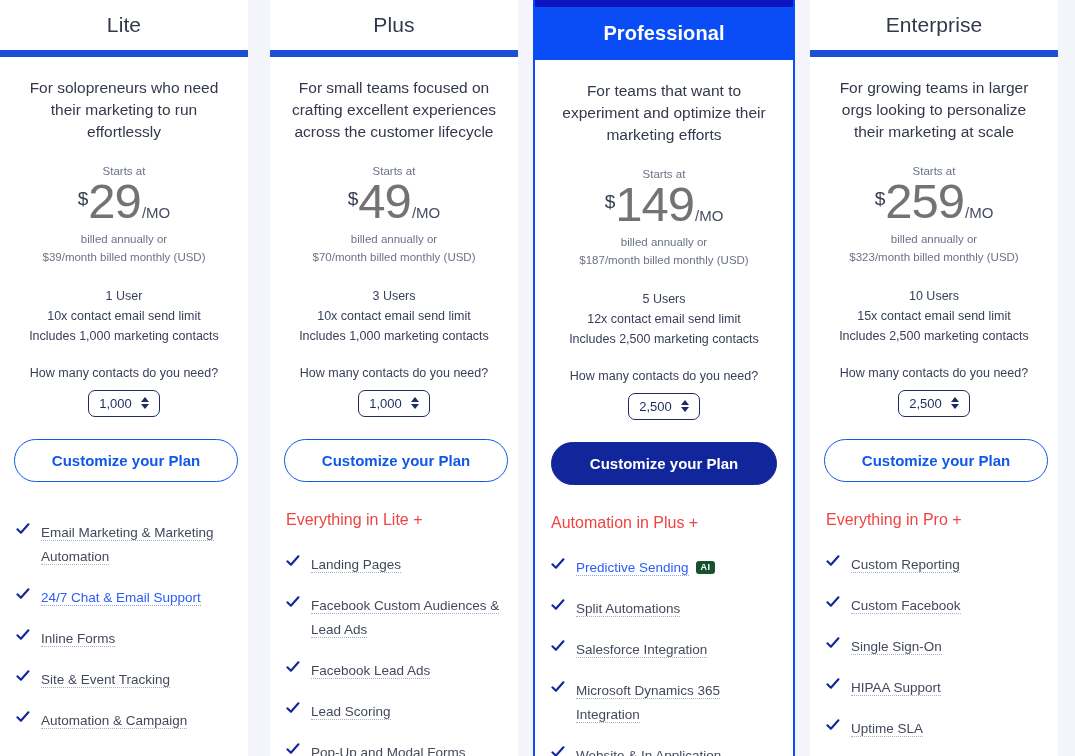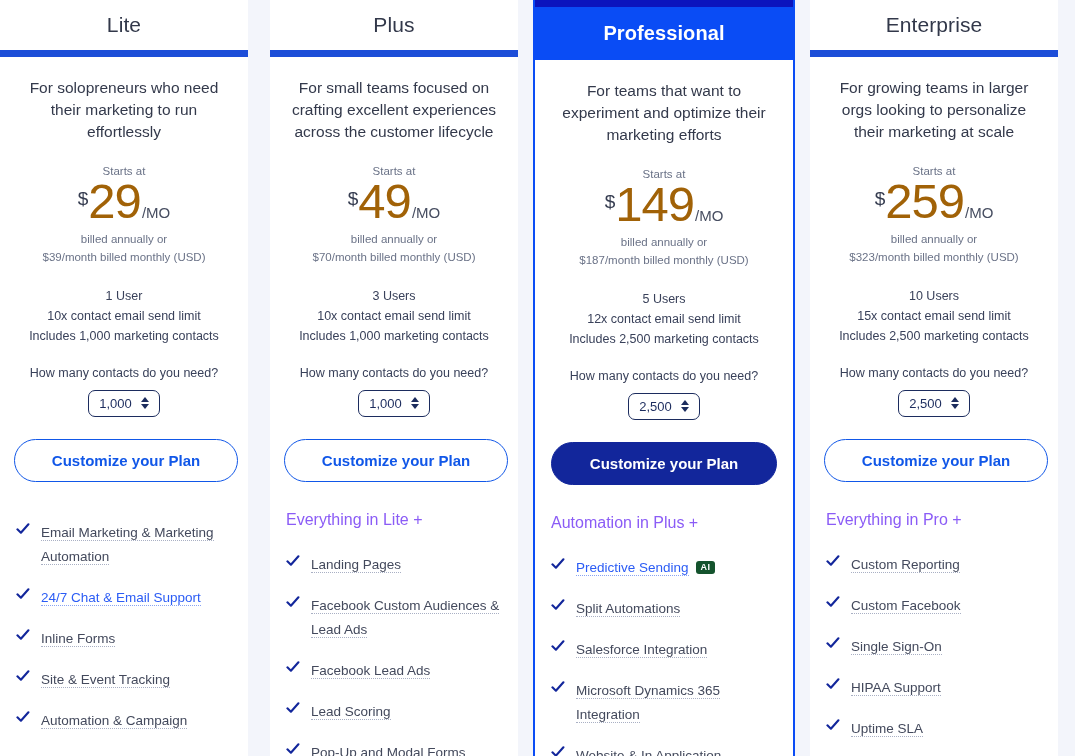--- a/index.html
+++ b/index.html
@@ -108,21 +108,21 @@
     align-self: flex-start;
     margin-top: 14px;
     font-weight: 300;
     color: #353c50;
   }
   .price-amount {
     font-size: 49px;
     font-weight: 300;
     line-height: 1.08;
     letter-spacing: -1px;
-    color: #a16207;
+    color: #737373;
   }
   .price-period {
     font-size: 15px;
     color: #474e61;
     font-weight: 400;
     margin-left: 1px;
   }
 
   .billing-note {
     font-size: 11.5px;
@@ -199,21 +199,21 @@
   .featured .cta-button {
     background: #12269b;
     border-color: #12269b;
     color: #ffffff;
     width: 226px;
   }
 
   
   .everything-in {
     font-size: 16px;
-    color: #8b5cf6;
+    color: #ef4444;
     text-align: left;
     padding-left: 2px;
     margin-top: 29px;
   }
   .everything-spacer { margin-top: 39px; }
 
   .feature-list {
     list-style: none;
     text-align: left;
     margin-top: 24px;

